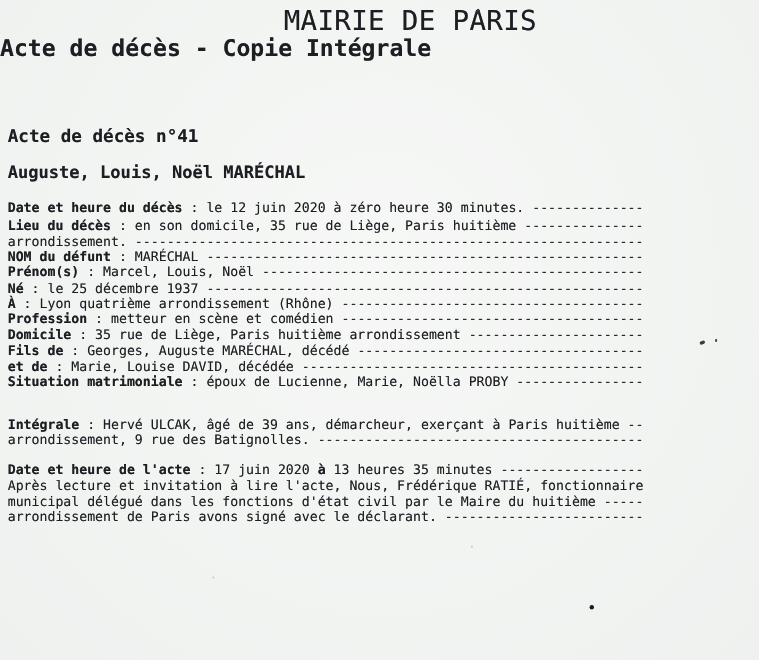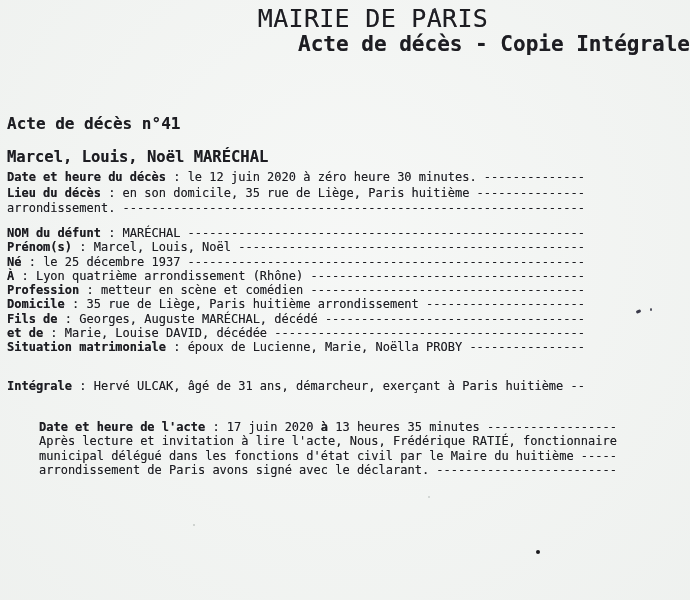--- a/index.html
+++ b/index.html
@@ -22,21 +22,21 @@
   .org-title{
     position:absolute;top:4px;left:0;width:690px;
     text-align:center;
     font-size:25px;line-height:29px;font-weight:normal;
     letter-spacing:0.3px;
     text-shadow:0 0 0.6px rgba(20,20,30,0.55);
     margin-left:28px;
   }
   .doc-subtitle{
     position:absolute;top:32px;left:0;width:690px;
-    text-align:right;
+    text-align:left;
     font-size:21px;line-height:25px;font-weight:bold;
     text-shadow:0 0 0.5px rgba(20,20,30,0.5);
   }
   .act-heading{
     position:absolute;top:114px;left:7px;
     font-size:16px;line-height:20px;font-weight:bold;
     white-space:pre;
     text-shadow:0 0 0.5px rgba(20,20,30,0.5);
   }
   .deceased-name{
@@ -46,24 +46,24 @@
     text-shadow:0 0 0.5px rgba(20,20,30,0.5);
   }
   .block{
     position:absolute;left:7px;
     font-size:12px;
     white-space:pre;
     text-shadow:0 0 0.4px rgba(25,25,35,0.45);
   }
   .block .line{white-space:pre;}
   .block .b{font-weight:bold;text-shadow:0 0 0.6px rgba(15,15,25,0.6);}
-  #block-0{top:170px;line-height:15.5px;}
+  #block-0{top:182px;line-height:15.5px;}
   #block-1{top:226px;line-height:14.3px;}
   #block-2{top:379px;line-height:14px;}
-  #block-3{top:420px;line-height:14.4px;margin-left:32px;}
+  #block-3{top:420px;line-height:14.4px;}
   .footer{
     position:absolute;top:550px;right:-5px;
     text-align:right;
     font-family:"Liberation Serif","DejaVu Serif",serif;
     font-size:16.5px;line-height:25px;
     color:#24242a;
     white-space:pre;
   }
   .speck{position:absolute;background:#303036;border-radius:50%;}
   .speck.s1{left:433px;top:8px;width:3px;height:5px;border-radius:2px/3px;transform:rotate(14deg);}
@@ -75,25 +75,25 @@
 </style>
 </head>
 <body>
 
 <div class="scan"></div>
 
 <div class="org-title">MAIRIE DE PARIS</div>
 <div class="doc-subtitle">Acte de décès - Copie Intégrale</div>
 
 <div class="act-heading">Acte de décès n°41</div>
-<div class="deceased-name">Marcel, Louis, Noël MARÉCHAL</div>
+<div class="deceased-name">Auguste, Louis, Noël MARÉCHAL</div>
 
 <div class="block" id="block-0"><div class="line"><span class="b">Date et heure du décès</span><span> : le 12 juin 2020 à zéro heure 30 minutes. --------------</span></div><div class="line"><span class="b">Lieu du décès</span><span> : en son domicile, 35 rue de Liège, Paris huitième ---------------</span></div><div class="line"><span>arrondissement. ----------------------------------------------------------------</span></div></div>
 <div class="block" id="block-1"><div class="line"><span class="b">NOM du défunt</span><span> : MARÉCHAL -------------------------------------------------------</span></div><div class="line"><span class="b">Prénom(s)</span><span> : Marcel, Louis, Noël ------------------------------------------------</span></div><div class="line"><span class="b">Né</span><span> : le 25 décembre 1937 -------------------------------------------------------</span></div><div class="line"><span class="b">À</span><span> : Lyon quatrième arrondissement (Rhône) --------------------------------------</span></div><div class="line"><span class="b">Profession</span><span> : metteur en scène et comédien --------------------------------------</span></div><div class="line"><span class="b">Domicile</span><span> : 35 rue de Liège, Paris huitième arrondissement ----------------------</span></div><div class="line"><span class="b">Fils de</span><span> : Georges, Auguste MARÉCHAL, décédé ------------------------------------</span></div><div class="line"><span class="b">et de</span><span> : Marie, Louise DAVID, décédée -------------------------------------------</span></div><div class="line"><span class="b">Situation matrimoniale</span><span> : époux de Lucienne, Marie, Noëlla PROBY ----------------</span></div></div>
-<div class="block" id="block-2"><div class="line"><span class="b">Intégrale</span><span> : Hervé ULCAK, âgé de 31 ans, démarcheur, exerçant à Paris huitième --</span></div></div>
+<div class="block" id="block-2"><div class="line"><span class="b">Intégrale</span><span> : Hervé ULCAK, âgé de 39 ans, démarcheur, exerçant à Paris huitième --</span></div><div class="line"><span>arrondissement, 9 rue des Batignolles. -----------------------------------------</span></div></div>
 <div class="block" id="block-3"><div class="line"><span class="b">Date et heure de l'acte</span><span> : 17 juin 2020 </span><span class="b">à</span><span> 13 heures 35 minutes ------------------</span></div><div class="line"><span>Après lecture et invitation à lire l'acte, Nous, Frédérique RATIÉ, fonctionnaire</span></div><div class="line"><span>municipal délégué dans les fonctions d'état civil par le Maire du huitième -----</span></div><div class="line"><span>arrondissement de Paris avons signé avec le déclarant. -------------------------</span></div></div>
 
 <div class="footer">
   
   
 </div>
 
 <div class="speck s1"></div>
 <div class="speck s2"></div>
 <div class="speck s3"></div>

